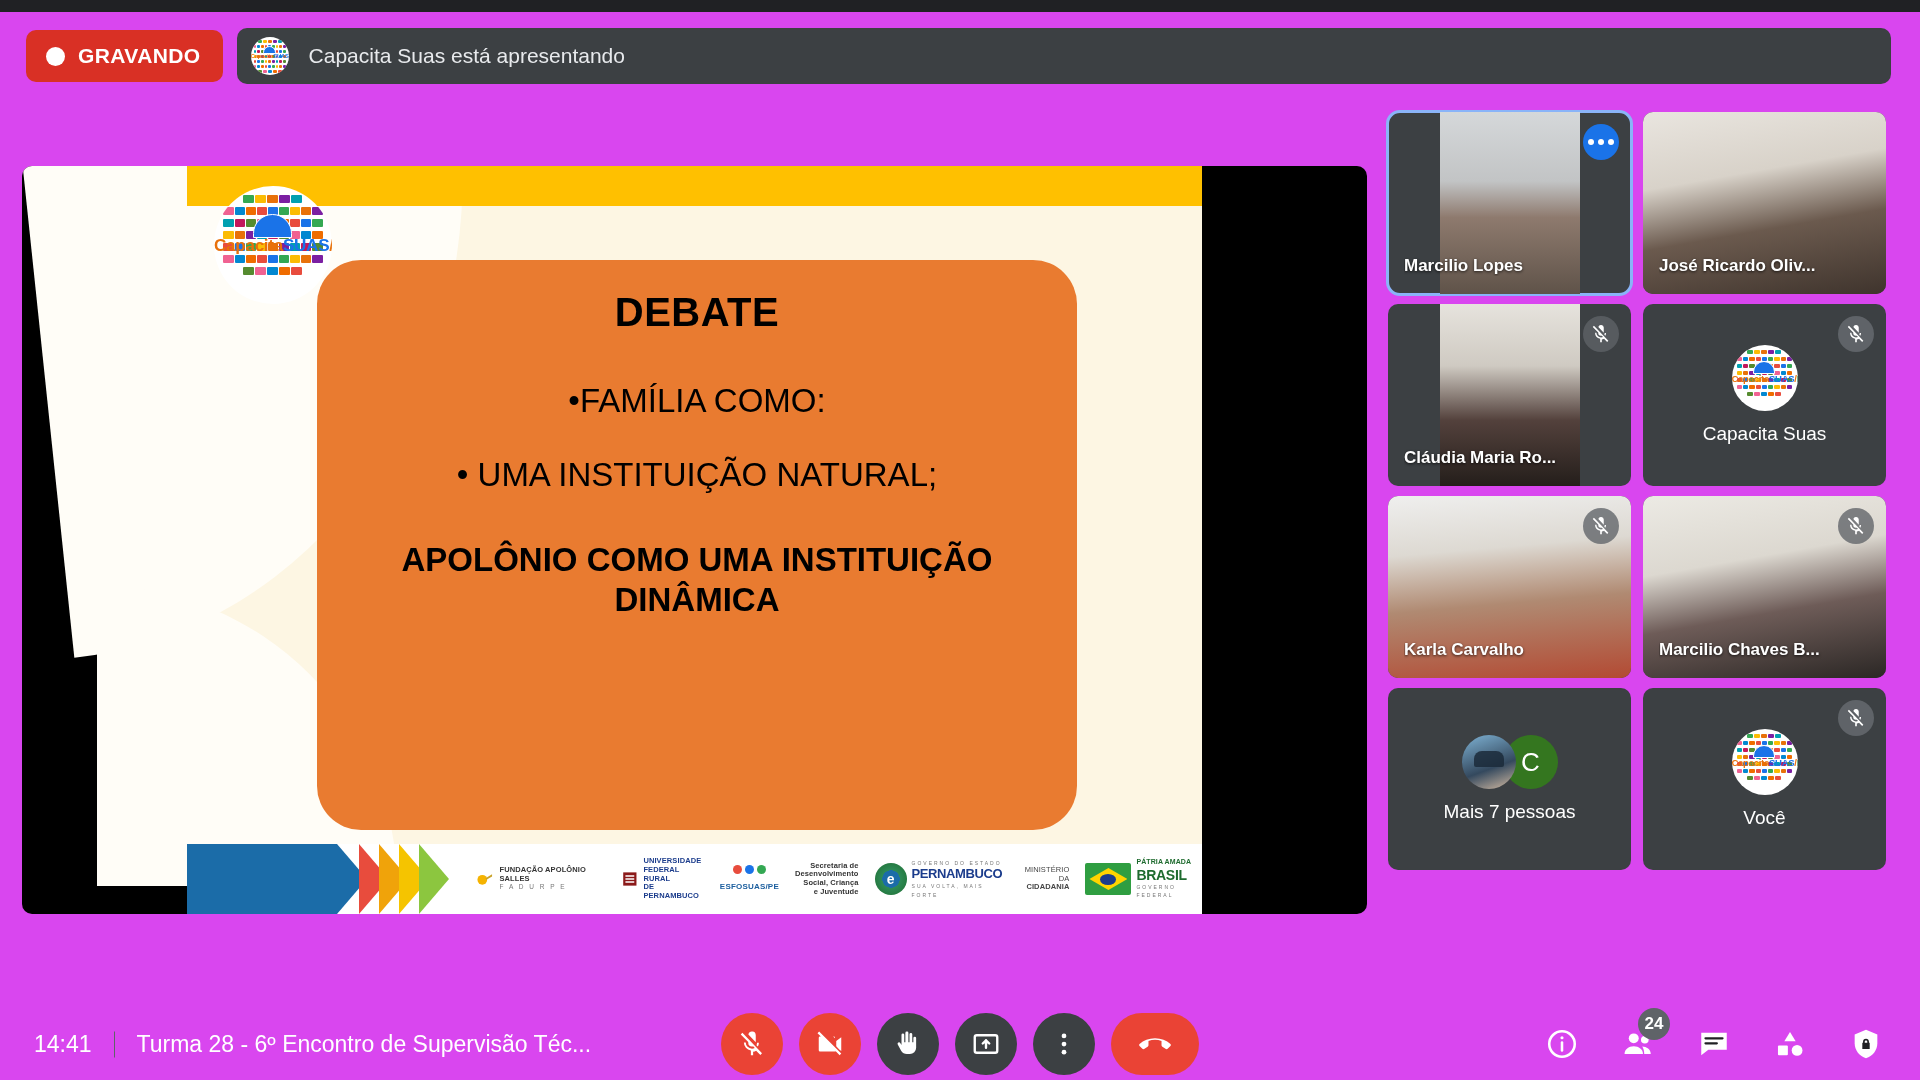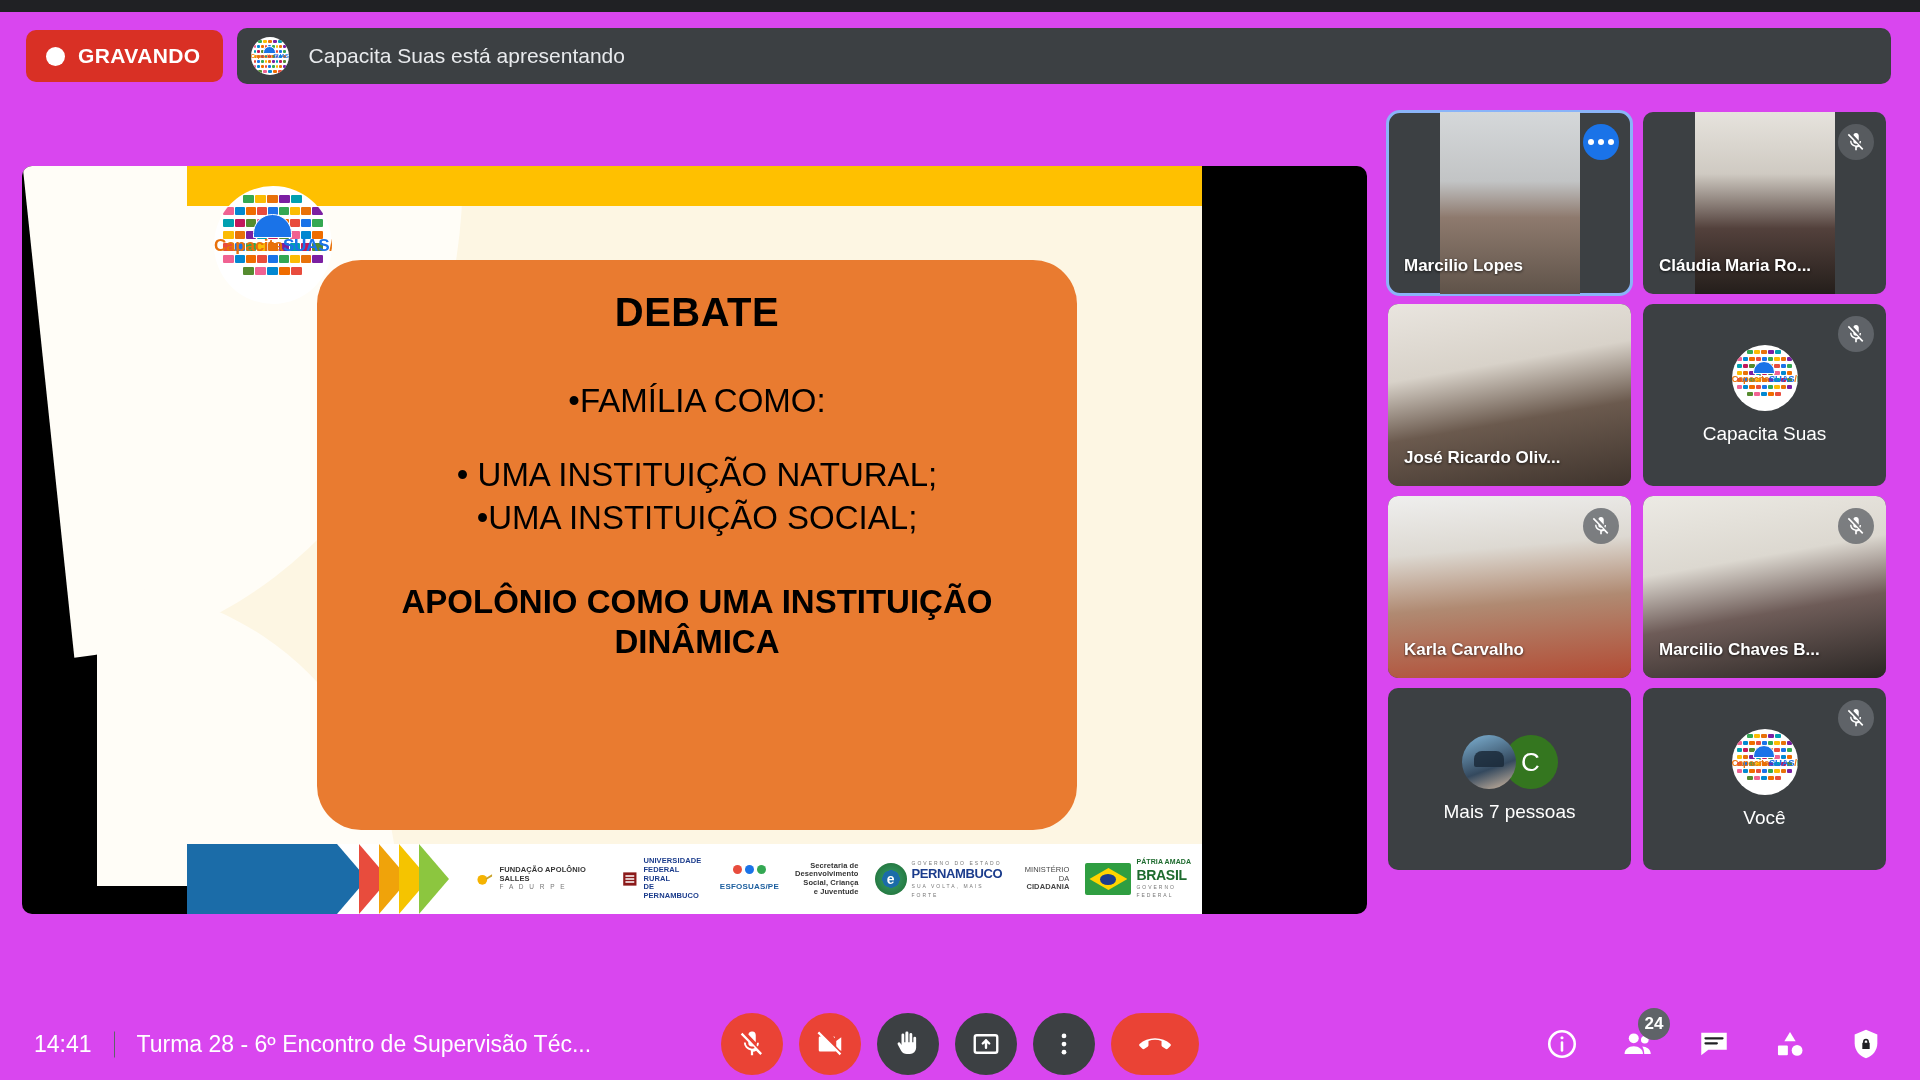--- a/index.html
+++ b/index.html
@@ -338,21 +338,20 @@
             <i style="width: 11px; height: 8px; background: rgb(232, 76, 61);"></i>
           </span>
           <span class="wm" style="top: 49.56px; font-size: 17.11px;">Capacita<b>SUAS</b>/</span>
           <span style="position: absolute; left: 38.94px; top: 28.32px; width: 38.94px; height: 23.6px; background: rgb(26, 115, 232); border-radius: 20.06px 20.06px 0px 0px; border: 1px solid rgb(255, 255, 255);"></span>
         </div>
 
       <div class="orangebox">
         <div class="ob-title">DEBATE</div>
         <div class="ob-line ob-gap-l">•FAMÍLIA COMO:</div>
         <div class="ob-line ob-gap-m">• UMA INSTITUIÇÃO NATURAL;</div>
-        <div class="ob-line ob-gap-s">•UMA INSTITUIÇÃO SOCIAL;</div>
         <div class="ob-strong">APOLÔNIO COMO UMA INSTITUIÇÃO</div>
         <div class="ob-strong" style="margin-top:0">DINÂMICA</div>
       </div>
 
       <div class="slide-footer">
         <div class="footer-blue"></div>
         <div class="footer-chevrons">
           <span style="left:0;border-left:30px solid #1b6ca8"></span>
           <span style="left:22px;border-left:30px solid #e84c3d"></span>
           <span style="left:42px;border-left:30px solid #f0a30a"></span>
@@ -440,34 +439,34 @@
         <div class="tile-name">Marcilio Lopes</div>
         <div class="badge-btn more">
           <span class="dots3">
             <i></i>
             <i></i>
             <i></i>
           </span>
         </div>
       </div>
       <div class="tile">
+        <div class="tile-video" style="background: linear-gradient(170deg, rgb(233, 229, 223) 0%, rgb(216, 210, 201) 35%, rgb(107, 90, 78) 62%, rgb(63, 52, 45) 100%);"></div>
+        <div class="tile-name">José Ricardo Oliv...</div>
+      </div>
+      <div class="tile">
         <div class="tile-video"></div>
         <div class="vid-strip" style="background: linear-gradient(rgb(230, 227, 221) 0%, rgb(207, 202, 194) 34%, rgb(83, 65, 60) 64%, rgb(36, 30, 27) 100%);"></div>
         <div class="tile-name">Cláudia Maria Ro...</div>
         <div class="badge-btn mic">
           <svg width="22" height="22" viewBox="0 0 24 24" fill="#fff">
             <path d="M15 10.6V5a3 3 0 0 0-5.9-.7l5.9 6.3zM4.3 3 3 4.3l6 6V11a3 3 0 0 0 3 3c.3 0 .6 0 .9-.2l1.3 1.4c-.7.3-1.4.5-2.2.5a5 5 0 0 1-5-5H5.5a6.5 6.5 0 0 0 5.6 6.4V21h1.8v-2.9c.9-.1 1.7-.4 2.4-.8l3.4 3.4 1.3-1.3L4.3 3zm13.2 8h-1.5c0 .7-.1 1.3-.4 1.9l1.1 1.1c.5-.9.8-1.9.8-3z"></path>
           </svg>
         </div>
       </div>
       <div class="tile">
-        <div class="tile-video" style="background: linear-gradient(170deg, rgb(233, 229, 223) 0%, rgb(216, 210, 201) 35%, rgb(107, 90, 78) 62%, rgb(63, 52, 45) 100%);"></div>
-        <div class="tile-name">José Ricardo Oliv...</div>
-      </div>
-      <div class="tile">
         <div class="stack-center">
           <div class="suaslogo" style="position: relative; width: 66px; height: 66px;">
             <span class="flagrow" style="top: 5.28px; left: 5.28px; width: 55.44px; justify-content: center;">
               <i style="width: 6px; height: 4px; background: rgb(52, 168, 83);"></i>
               <i style="width: 6px; height: 4px; background: rgb(251, 188, 4);"></i>
               <i style="width: 6px; height: 4px; background: rgb(232, 113, 10);"></i>
               <i style="width: 6px; height: 4px; background: rgb(123, 31, 162);"></i>
               <i style="width: 6px; height: 4px; background: rgb(0, 160, 176);"></i>
             </span>
             <span class="flagrow" style="top: 12.28px; left: 5.28px; width: 55.44px; justify-content: center;">

